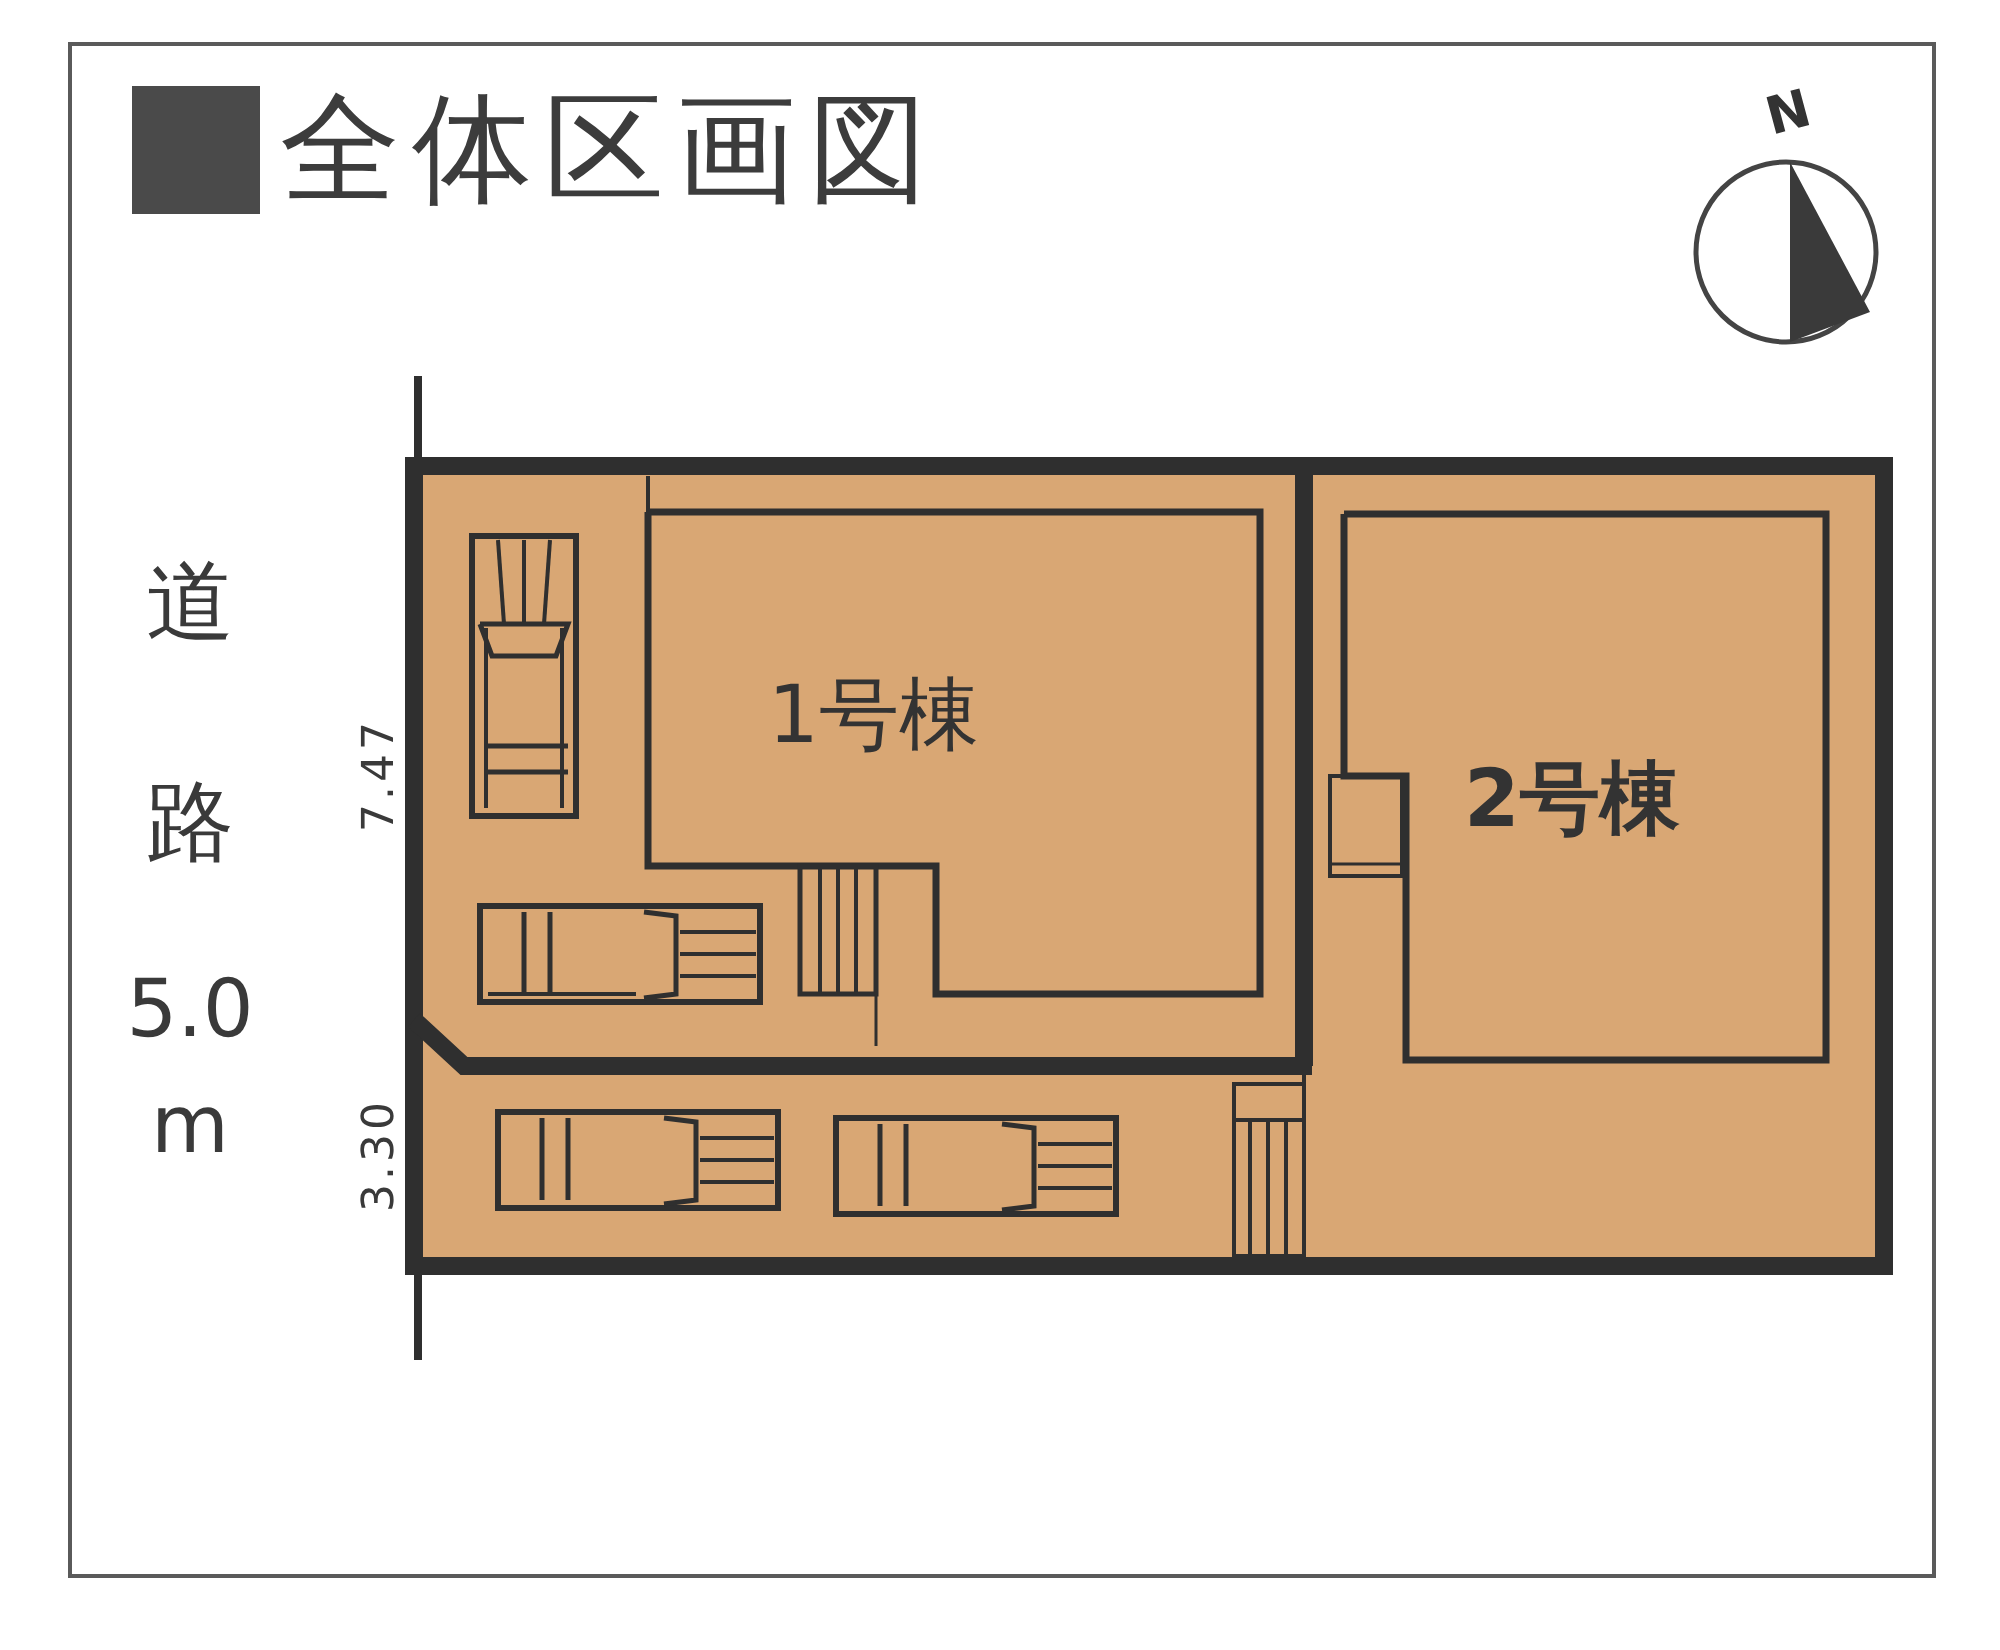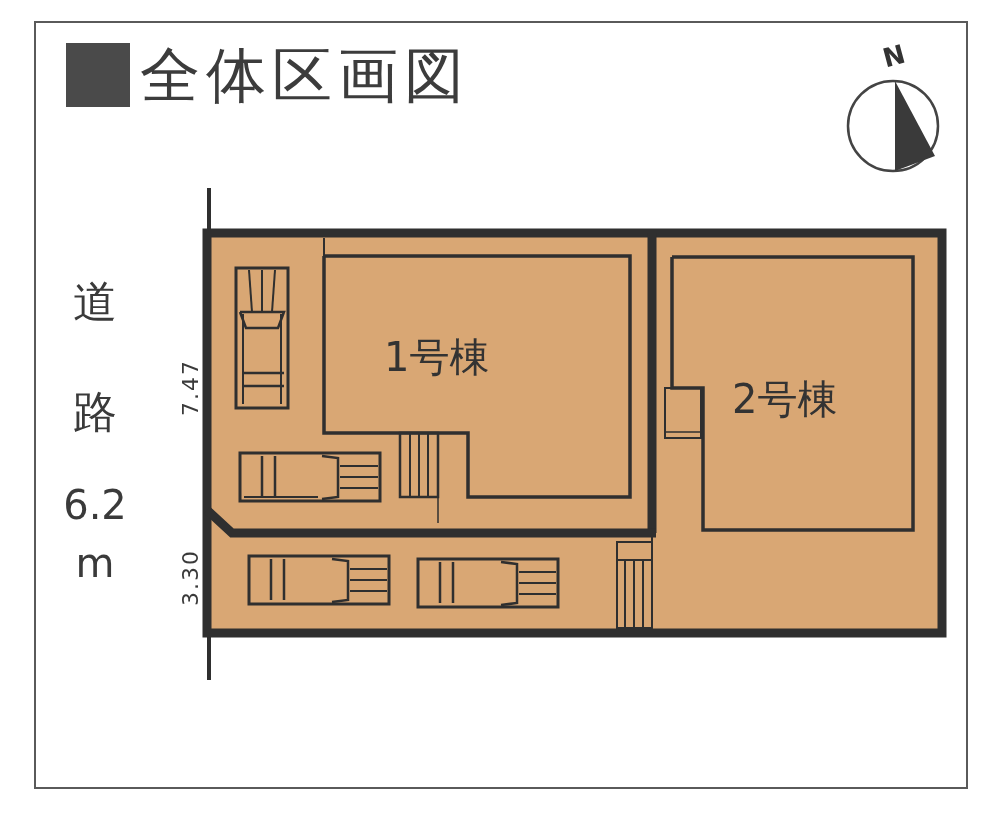--- a/index.html
+++ b/index.html
@@ -18,42 +18,42 @@
     .road-label .c2 { height: 95px; }
     .road-label .c3 { height: 58px; font-size: 40px; }
     .road-label .c4 { font-size: 40px; }
     .dim { position: absolute; font-size: 22px; color: #3a3a3a; transform: rotate(-90deg);
            transform-origin: center; white-space: nowrap; letter-spacing: 2px; }
     .dim-747 { left: 150px; top: 375px; width: 80px; text-align: center; }
     .dim-330 { left: 155px; top: 565px; width: 70px; text-align: center; }
     .plan { position: absolute; left: 0; top: 0; width: 1000px; height: 825px; }
     .bldg-label { position: absolute; font-size: 40px; color: #333; white-space: nowrap; }
     .bldg1 { left: 384px; top: 330px; }
-    .bldg2 { left: 732px; top: 372px; }
+    .bldg2 { left: 732px; top: 372px; font-weight: bold; }
   </style>
 </head>
 <body>
 
 <div class="frame"></div>
 
 <div class="title">
   <div class="title-square"></div>
   <div class="title-text">全体区画図</div>
 </div>
 
 <svg class="compass" viewBox="0 0 100 135">
   <text x="38" y="28" font-size="26" font-weight="bold" fill="#333" font-family="DejaVu Sans, sans-serif" transform="rotate(-15 45 18)">N</text>
   <circle cx="48" cy="88" r="45" fill="none" stroke="#444" stroke-width="2.5"></circle>
   <polygon points="50,43 50,133 90,118" fill="#3a3a3a"></polygon>
 </svg>
 
 <div class="road-label">
   <span class="c1">道</span>
   <span class="c2">路</span>
-  <span class="c3">6.2</span>
+  <span class="c3">5.0</span>
   <span class="c4">m</span>
 </div>
 
 <div class="dim dim-747">7.47</div>
 <div class="dim dim-330">3.30</div>
 
 <svg class="plan" viewBox="0 0 1000 825">
   <g stroke="#2f2f2f" fill="none">
 
     <line x1="209" y1="188" x2="209" y2="680" stroke-width="4"></line>

